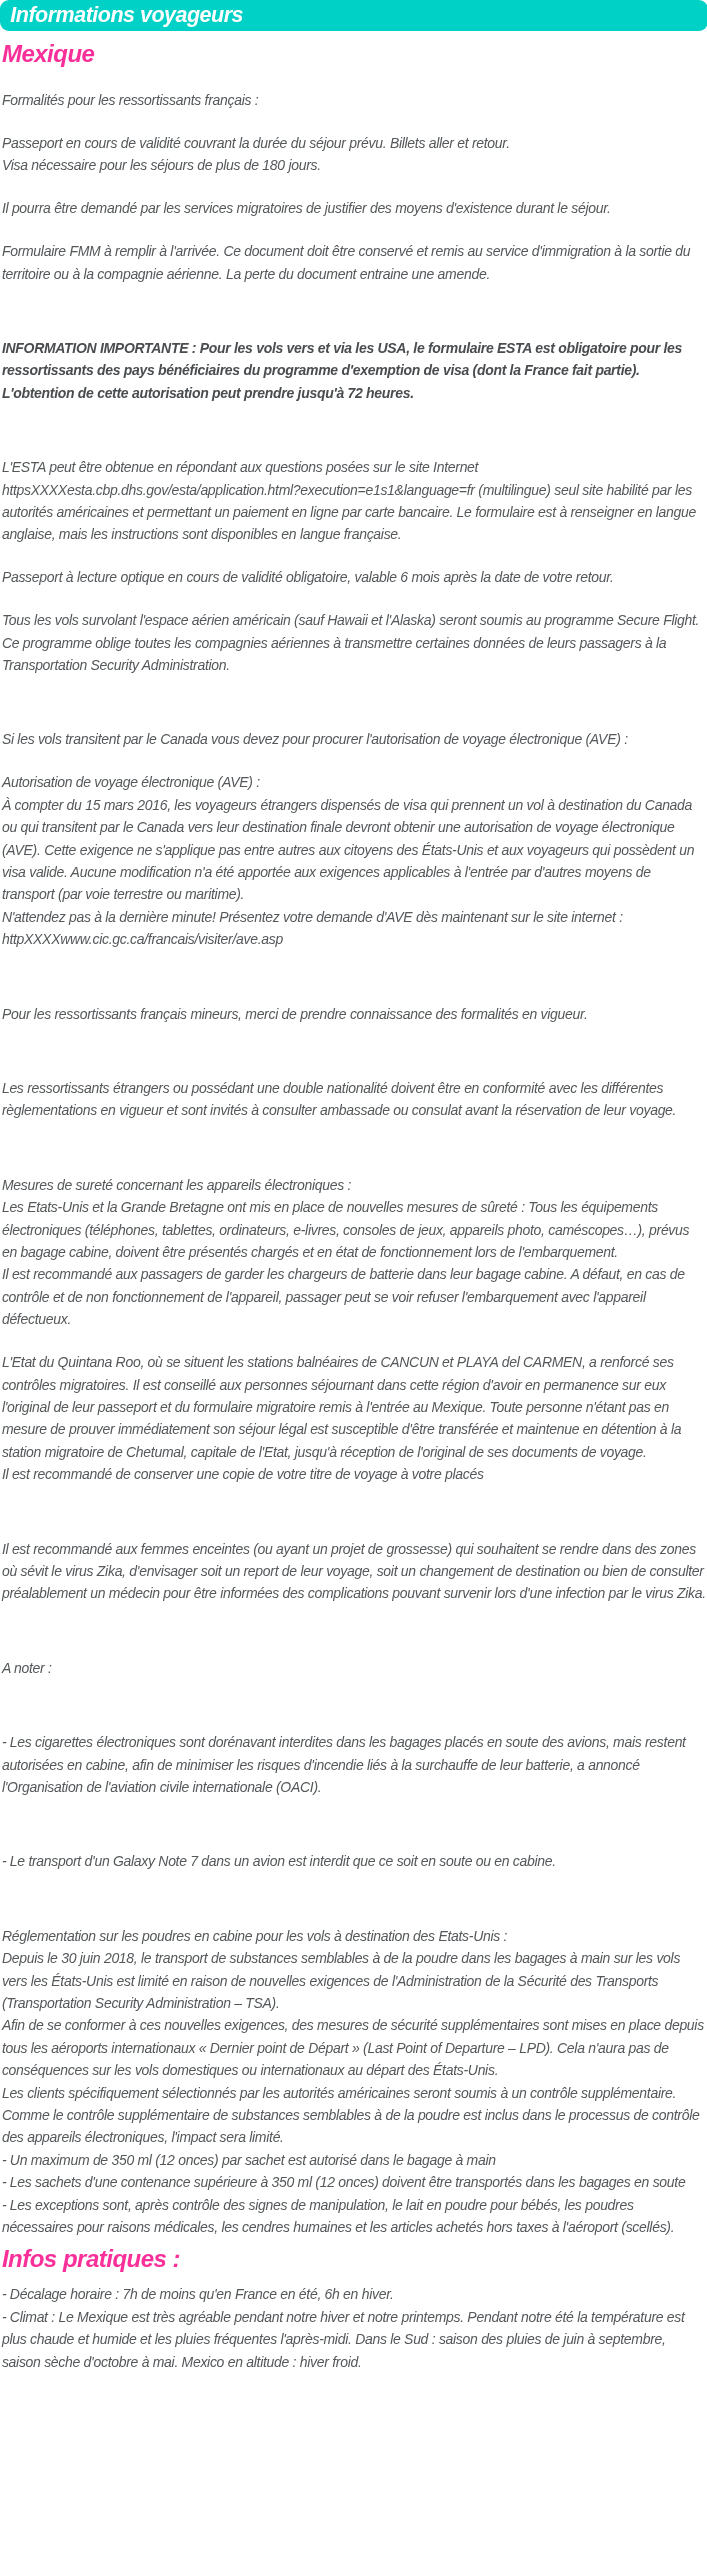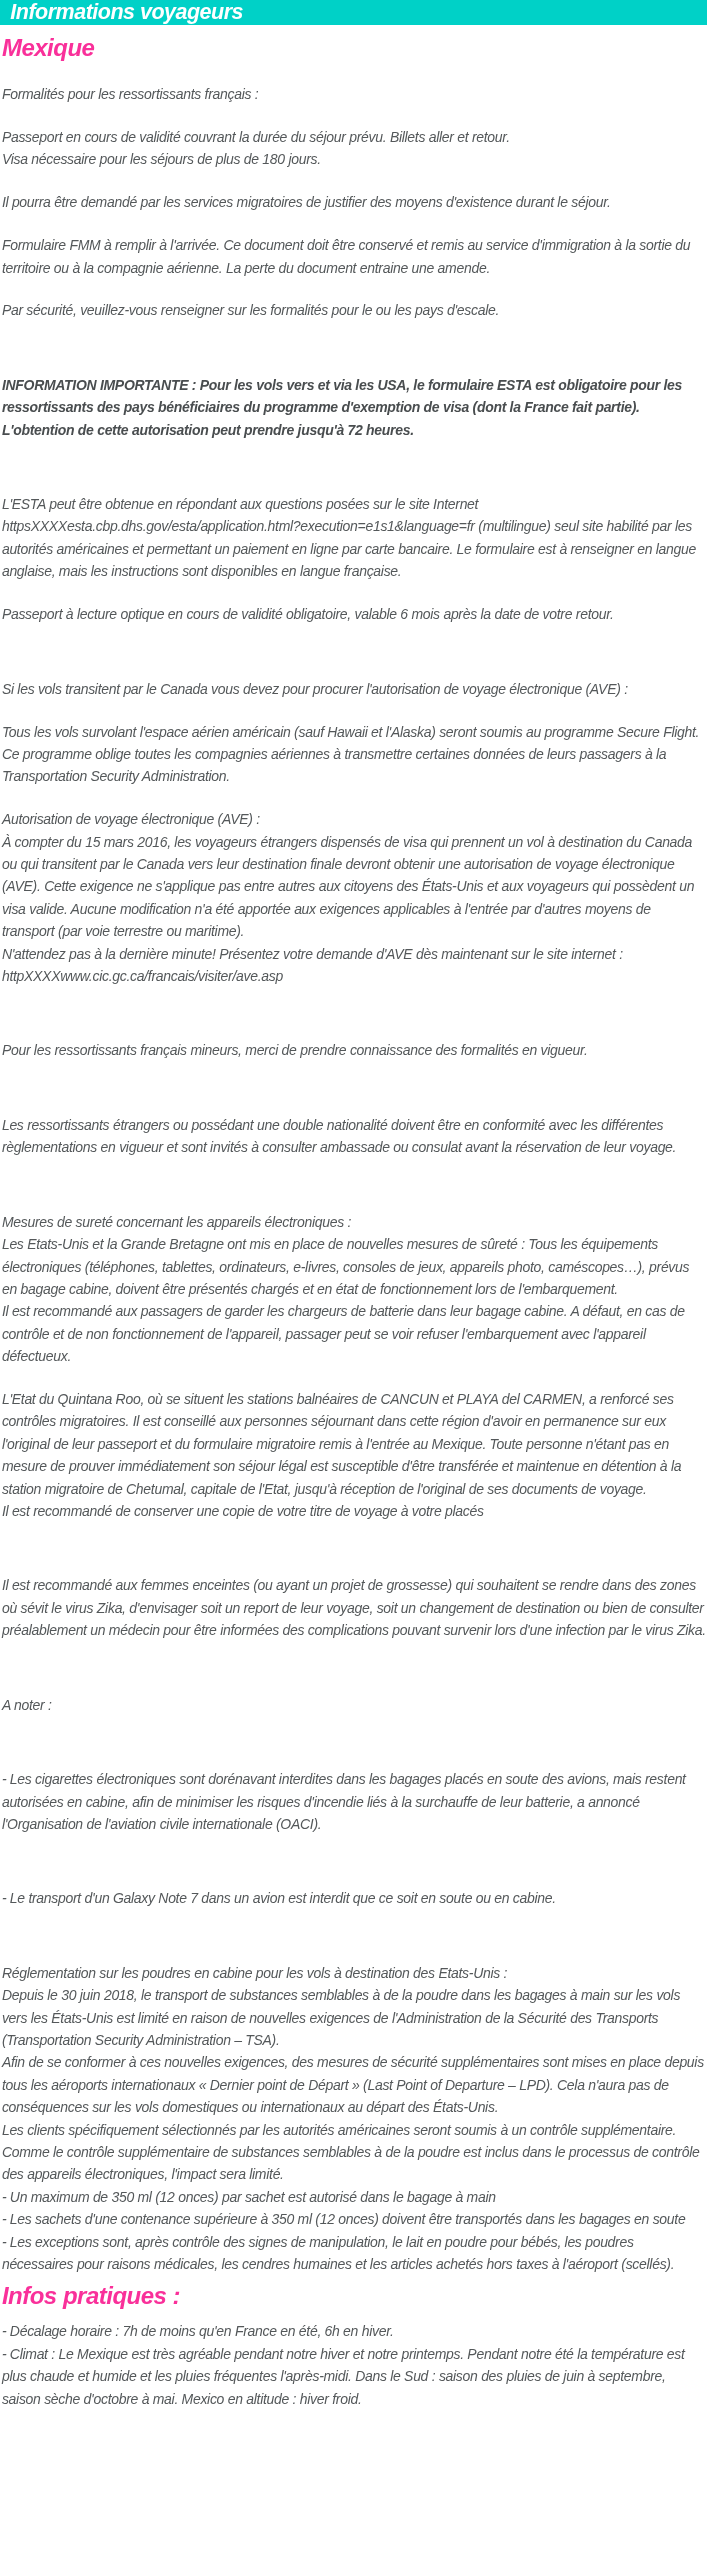--- a/index.html
+++ b/index.html
@@ -8,25 +8,26 @@
     --body-text:#54585a;
     --bold-text:#494d4f;
   }
   html,body{margin:0;padding:0;background:#ffffff;}
   body{
     width:708px;
     font-family:"Liberation Sans", sans-serif;
   }
   .topbar{
     background:var(--header-bg);
-    height:25px;
+    height:31px;
     display:flex;
     align-items:center;
     padding-left:10.3px;
     box-sizing:border-box;
+    border-radius:9px;
   }
   .topbar .title{
     color:#ffffff;
     font-style:italic;
     font-weight:bold;
     font-size:21.5px;
     letter-spacing:-0.5px;
     margin:0;
     white-space:nowrap;
   }
@@ -73,26 +74,25 @@
   <header class="topbar">
     <h1 class="title">Informations voyageurs</h1>
   </header>
   <main class="doc">
       <h2 class="country-heading">Mexique</h2>
       <p class="para bl1">Formalités pour les ressortissants français :</p>
       <p class="para bl1">Passeport en cours de validité couvrant  la durée du séjour prévu. Billets aller et retour.</p>
       <p class="para">Visa nécessaire pour les séjours de plus de 180 jours.</p>
       <p class="para bl1">Il pourra être demandé par les services migratoires de justifier des moyens d'existence durant le séjour.</p>
       <p class="para bl1">Formulaire FMM à remplir à l'arrivée. Ce document doit être conservé et remis au service d'immigration à la sortie du territoire ou à la compagnie aérienne. La perte du document entraine une amende.</p>
-      <p class="para bl1">Par sécurité, veuillez-vous renseigner sur les formalités pour le ou les pays d'escale.</p>
       <p class="para emphasis bl2">INFORMATION IMPORTANTE : Pour les vols vers et via les USA, le formulaire ESTA est obligatoire pour les ressortissants des pays bénéficiaires du programme d'exemption de visa (dont la France fait partie). L'obtention de cette autorisation peut prendre jusqu'à 72 heures.</p>
       <p class="para bl2">L'ESTA peut être obtenue en répondant aux questions posées sur le site Internet httpsXXXXesta.cbp.dhs.gov/esta/application.html?execution=e1s1&amp;language=fr (multilingue) seul site habilité par les autorités américaines et permettant un paiement en ligne par carte bancaire. Le formulaire est à renseigner en langue anglaise, mais les instructions sont disponibles en langue française.</p>
       <p class="para bl1">Passeport à lecture optique en cours de validité obligatoire, valable 6 mois après la date de votre retour.</p>
+      <p class="para bl1">Tous les vols survolant l'espace aérien américain (sauf Hawaii et l'Alaska) seront soumis au programme Secure Flight. Ce programme oblige toutes les compagnies aériennes à transmettre certaines données de leurs passagers à la Transportation Security Administration.</p>
       <p class="para bl2">Si les vols transitent par le Canada vous devez pour procurer l'autorisation de voyage électronique (AVE) :</p>
-      <p class="para bl1">Tous les vols survolant l'espace aérien américain (sauf Hawaii et l'Alaska) seront soumis au programme Secure Flight. Ce programme oblige toutes les compagnies aériennes à transmettre certaines données de leurs passagers à la Transportation Security Administration.</p>
       <p class="para bl1">Autorisation de voyage électronique (AVE) :</p>
       <p class="para">À compter du 15 mars 2016, les voyageurs étrangers dispensés de visa qui prennent un vol à destination du Canada ou qui transitent par le Canada vers leur destination finale devront obtenir une autorisation de voyage électronique (AVE). Cette exigence ne s'applique pas entre autres aux citoyens des États-Unis et aux voyageurs qui possèdent un visa valide. Aucune modification n'a été apportée aux exigences applicables à l'entrée par d'autres moyens de transport (par voie terrestre ou maritime).</p>
       <p class="para">N'attendez pas à la dernière minute! Présentez votre demande d'AVE dès maintenant sur le site internet : httpXXXXwww.cic.gc.ca/francais/visiter/ave.asp</p>
       <p class="para bl2">Pour les ressortissants français mineurs, merci de prendre connaissance des formalités en vigueur.</p>
       <p class="para bl2">Les ressortissants étrangers ou possédant une double nationalité doivent être en conformité avec les différentes règlementations en vigueur et sont invités à consulter ambassade ou consulat avant la réservation de leur voyage.</p>
       <p class="para bl2">Mesures de sureté concernant les appareils électroniques :</p>
       <p class="para">Les Etats-Unis et la Grande Bretagne ont mis en place de nouvelles mesures de sûreté : Tous les équipements électroniques (téléphones, tablettes, ordinateurs, e-livres, consoles de jeux, appareils photo, caméscopes…), prévus en bagage cabine, doivent être présentés chargés et en état de fonctionnement lors de l'embarquement.</p>
       <p class="para">Il est recommandé aux passagers de garder les chargeurs de batterie dans leur bagage cabine. A défaut, en cas de contrôle et de non fonctionnement de l'appareil, passager peut se voir refuser l'embarquement avec l'appareil défectueux.</p>
       <p class="para bl1">L'Etat du Quintana Roo, où se situent les stations balnéaires de CANCUN et PLAYA del CARMEN, a renforcé ses contrôles migratoires. Il est conseillé aux personnes séjournant dans cette région d'avoir en permanence sur eux l'original de leur passeport et du formulaire migratoire remis à l'entrée au Mexique. Toute personne n'étant pas en mesure de prouver immédiatement son séjour légal est susceptible d'être transférée et maintenue en détention à la station migratoire de Chetumal, capitale de l'Etat, jusqu'à réception de l'original de ses documents de voyage.</p>
       <p class="para">Il est recommandé de conserver une copie de votre titre de voyage à votre placés</p>

